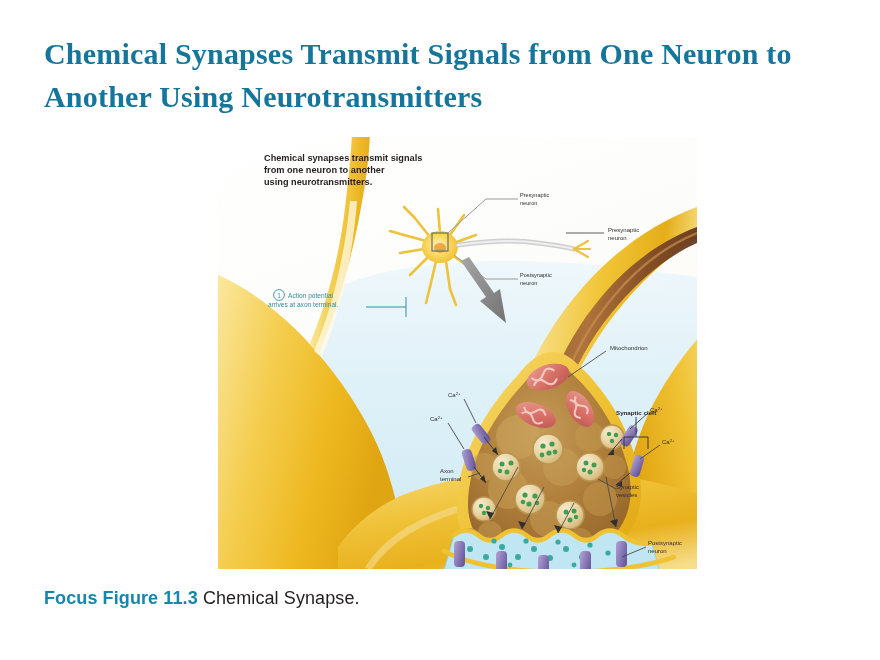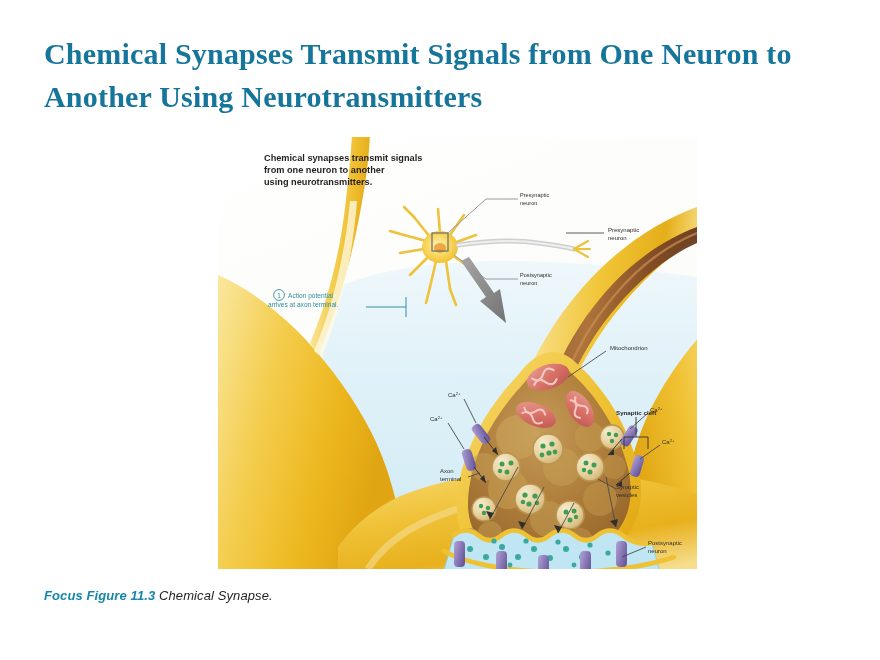--- a/index.html
+++ b/index.html
@@ -37,25 +37,24 @@
     width:479px; height:432px;
     background:#86efac;
     overflow:hidden;
   }
   #figure-svg{display:block;width:479px;height:432px;}
 
   
   #figure-caption{
     position:absolute;
     left:44px; top:588px;
-    font-size:13px;
+    font-size:18px;
     color:#231f20;
     letter-spacing:0.1px;
     white-space:nowrap;
-    font-style:italic;
   }
   #figure-caption .cap-lead{
     color:#1686ad;
     font-weight:bold;
   }
 </style>
 </head>
 <body>
 
 <div id="slide">

